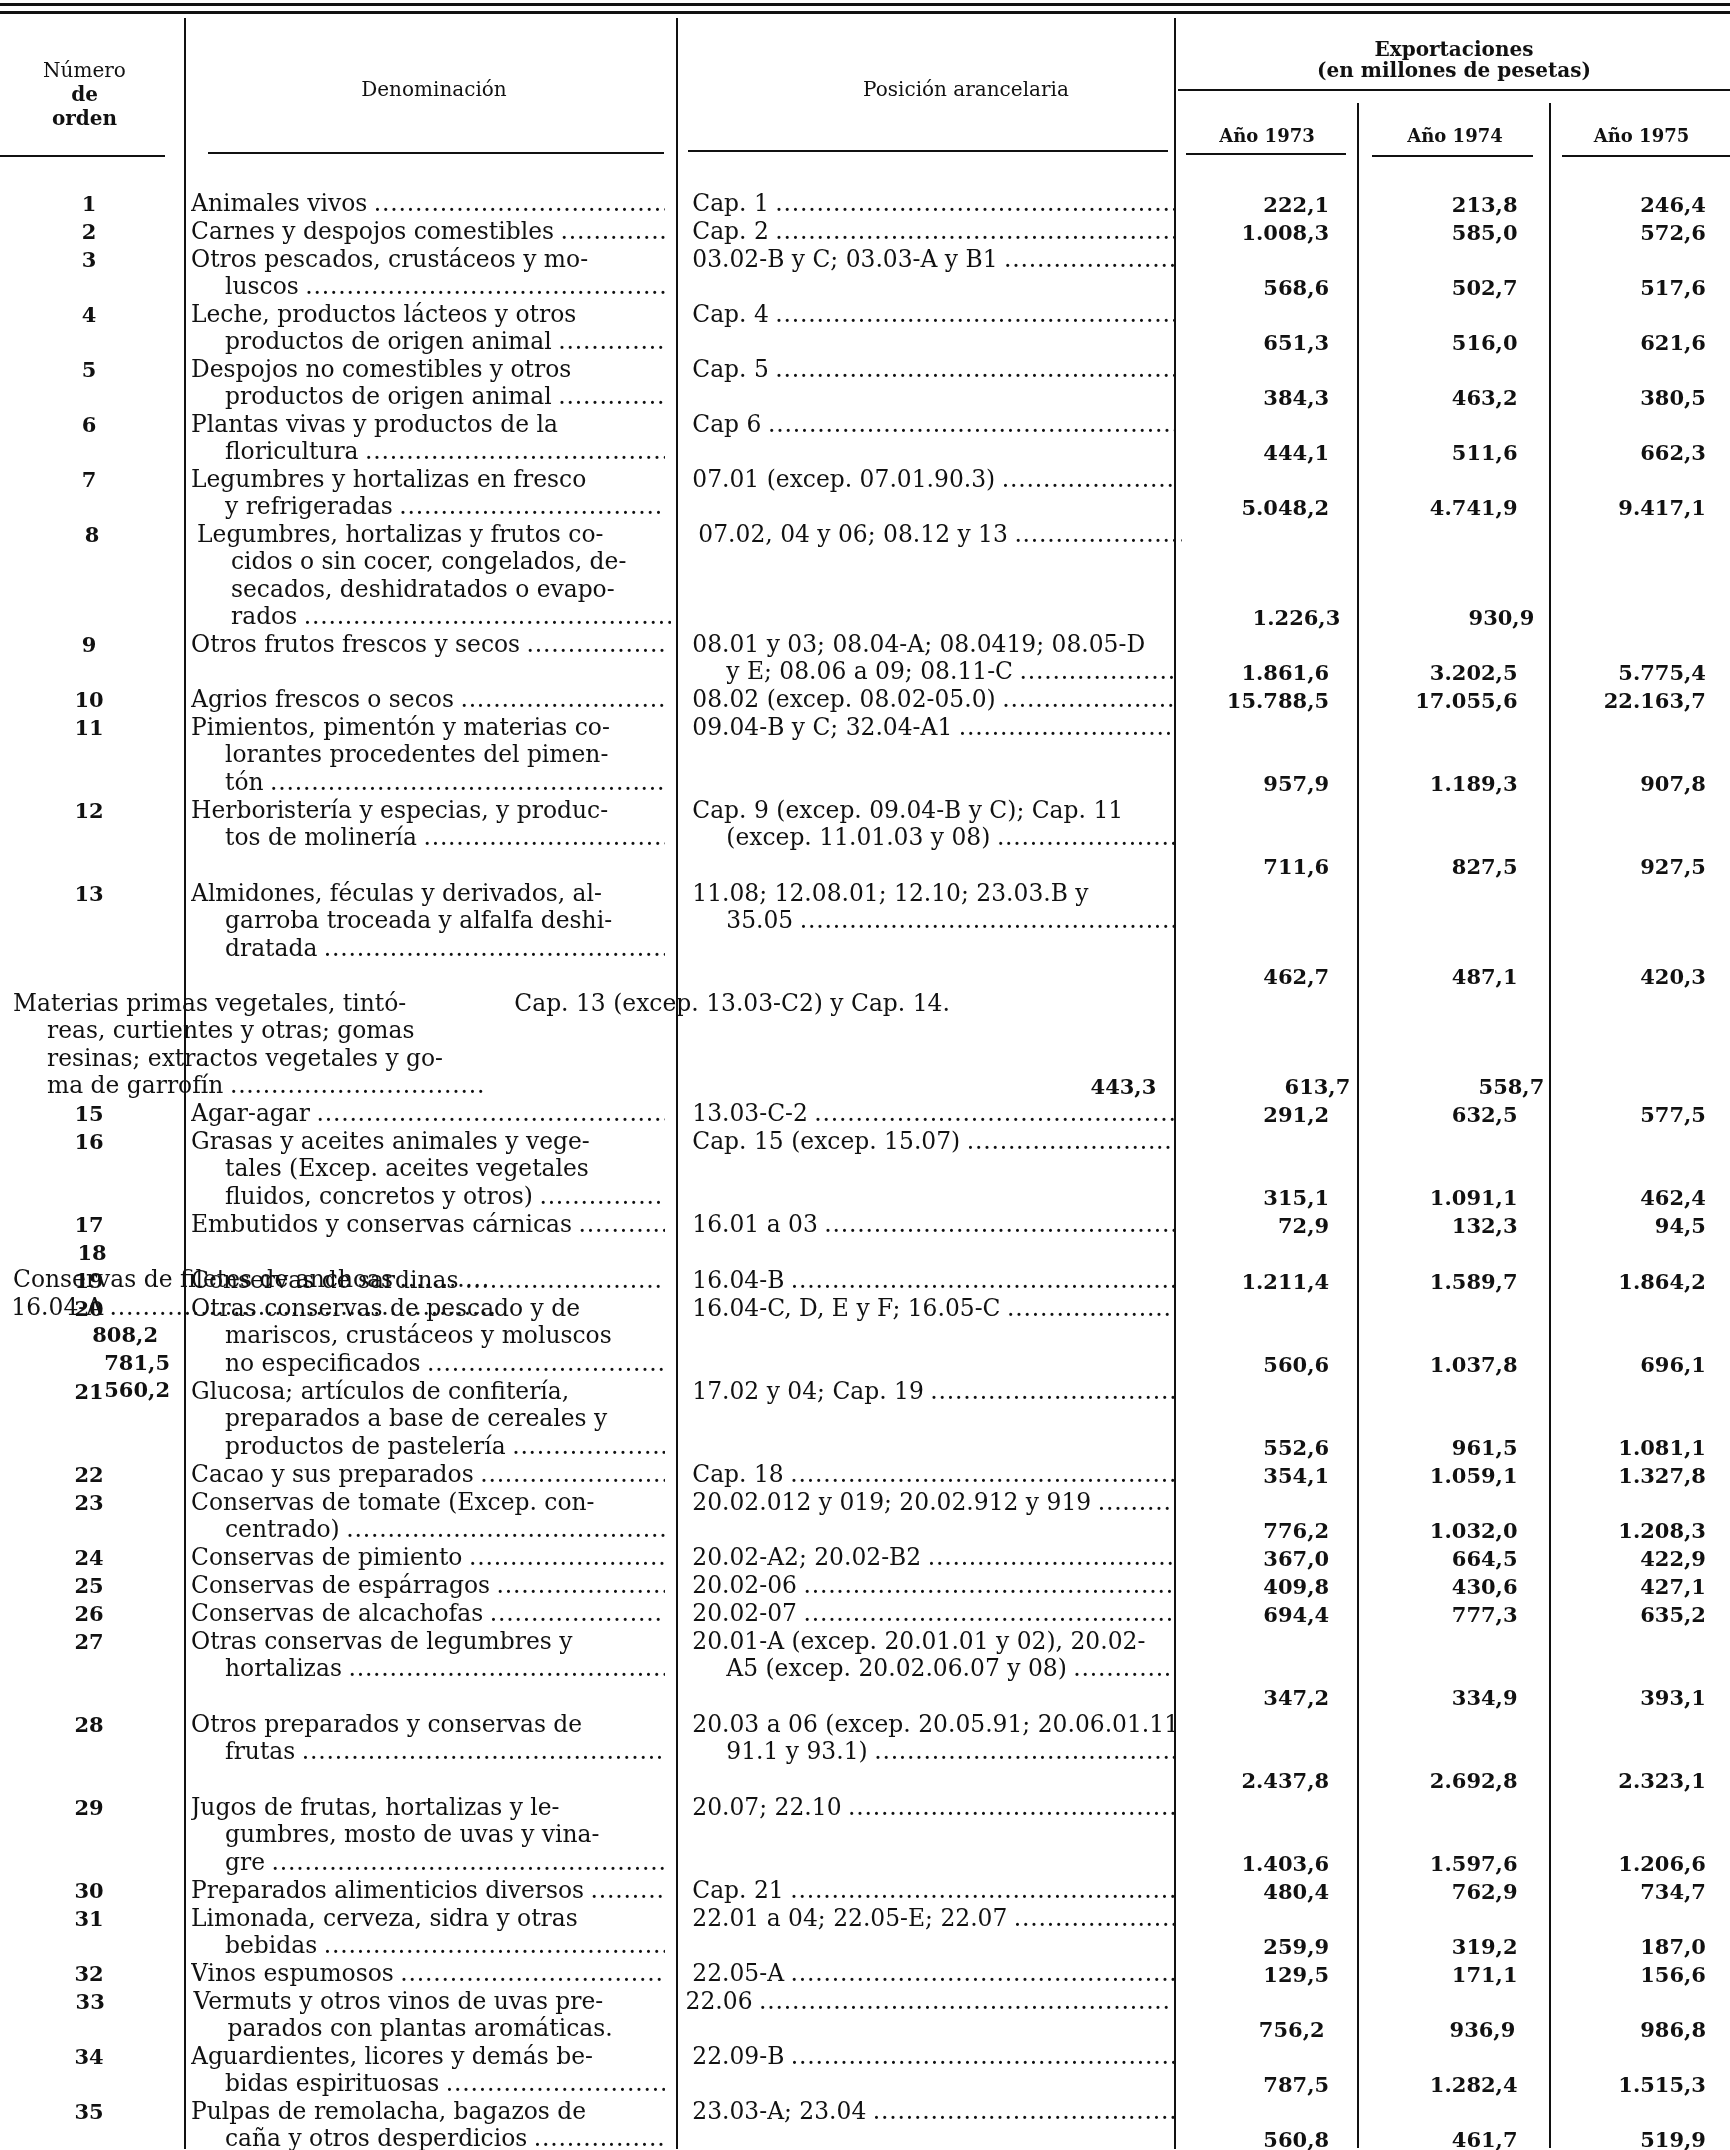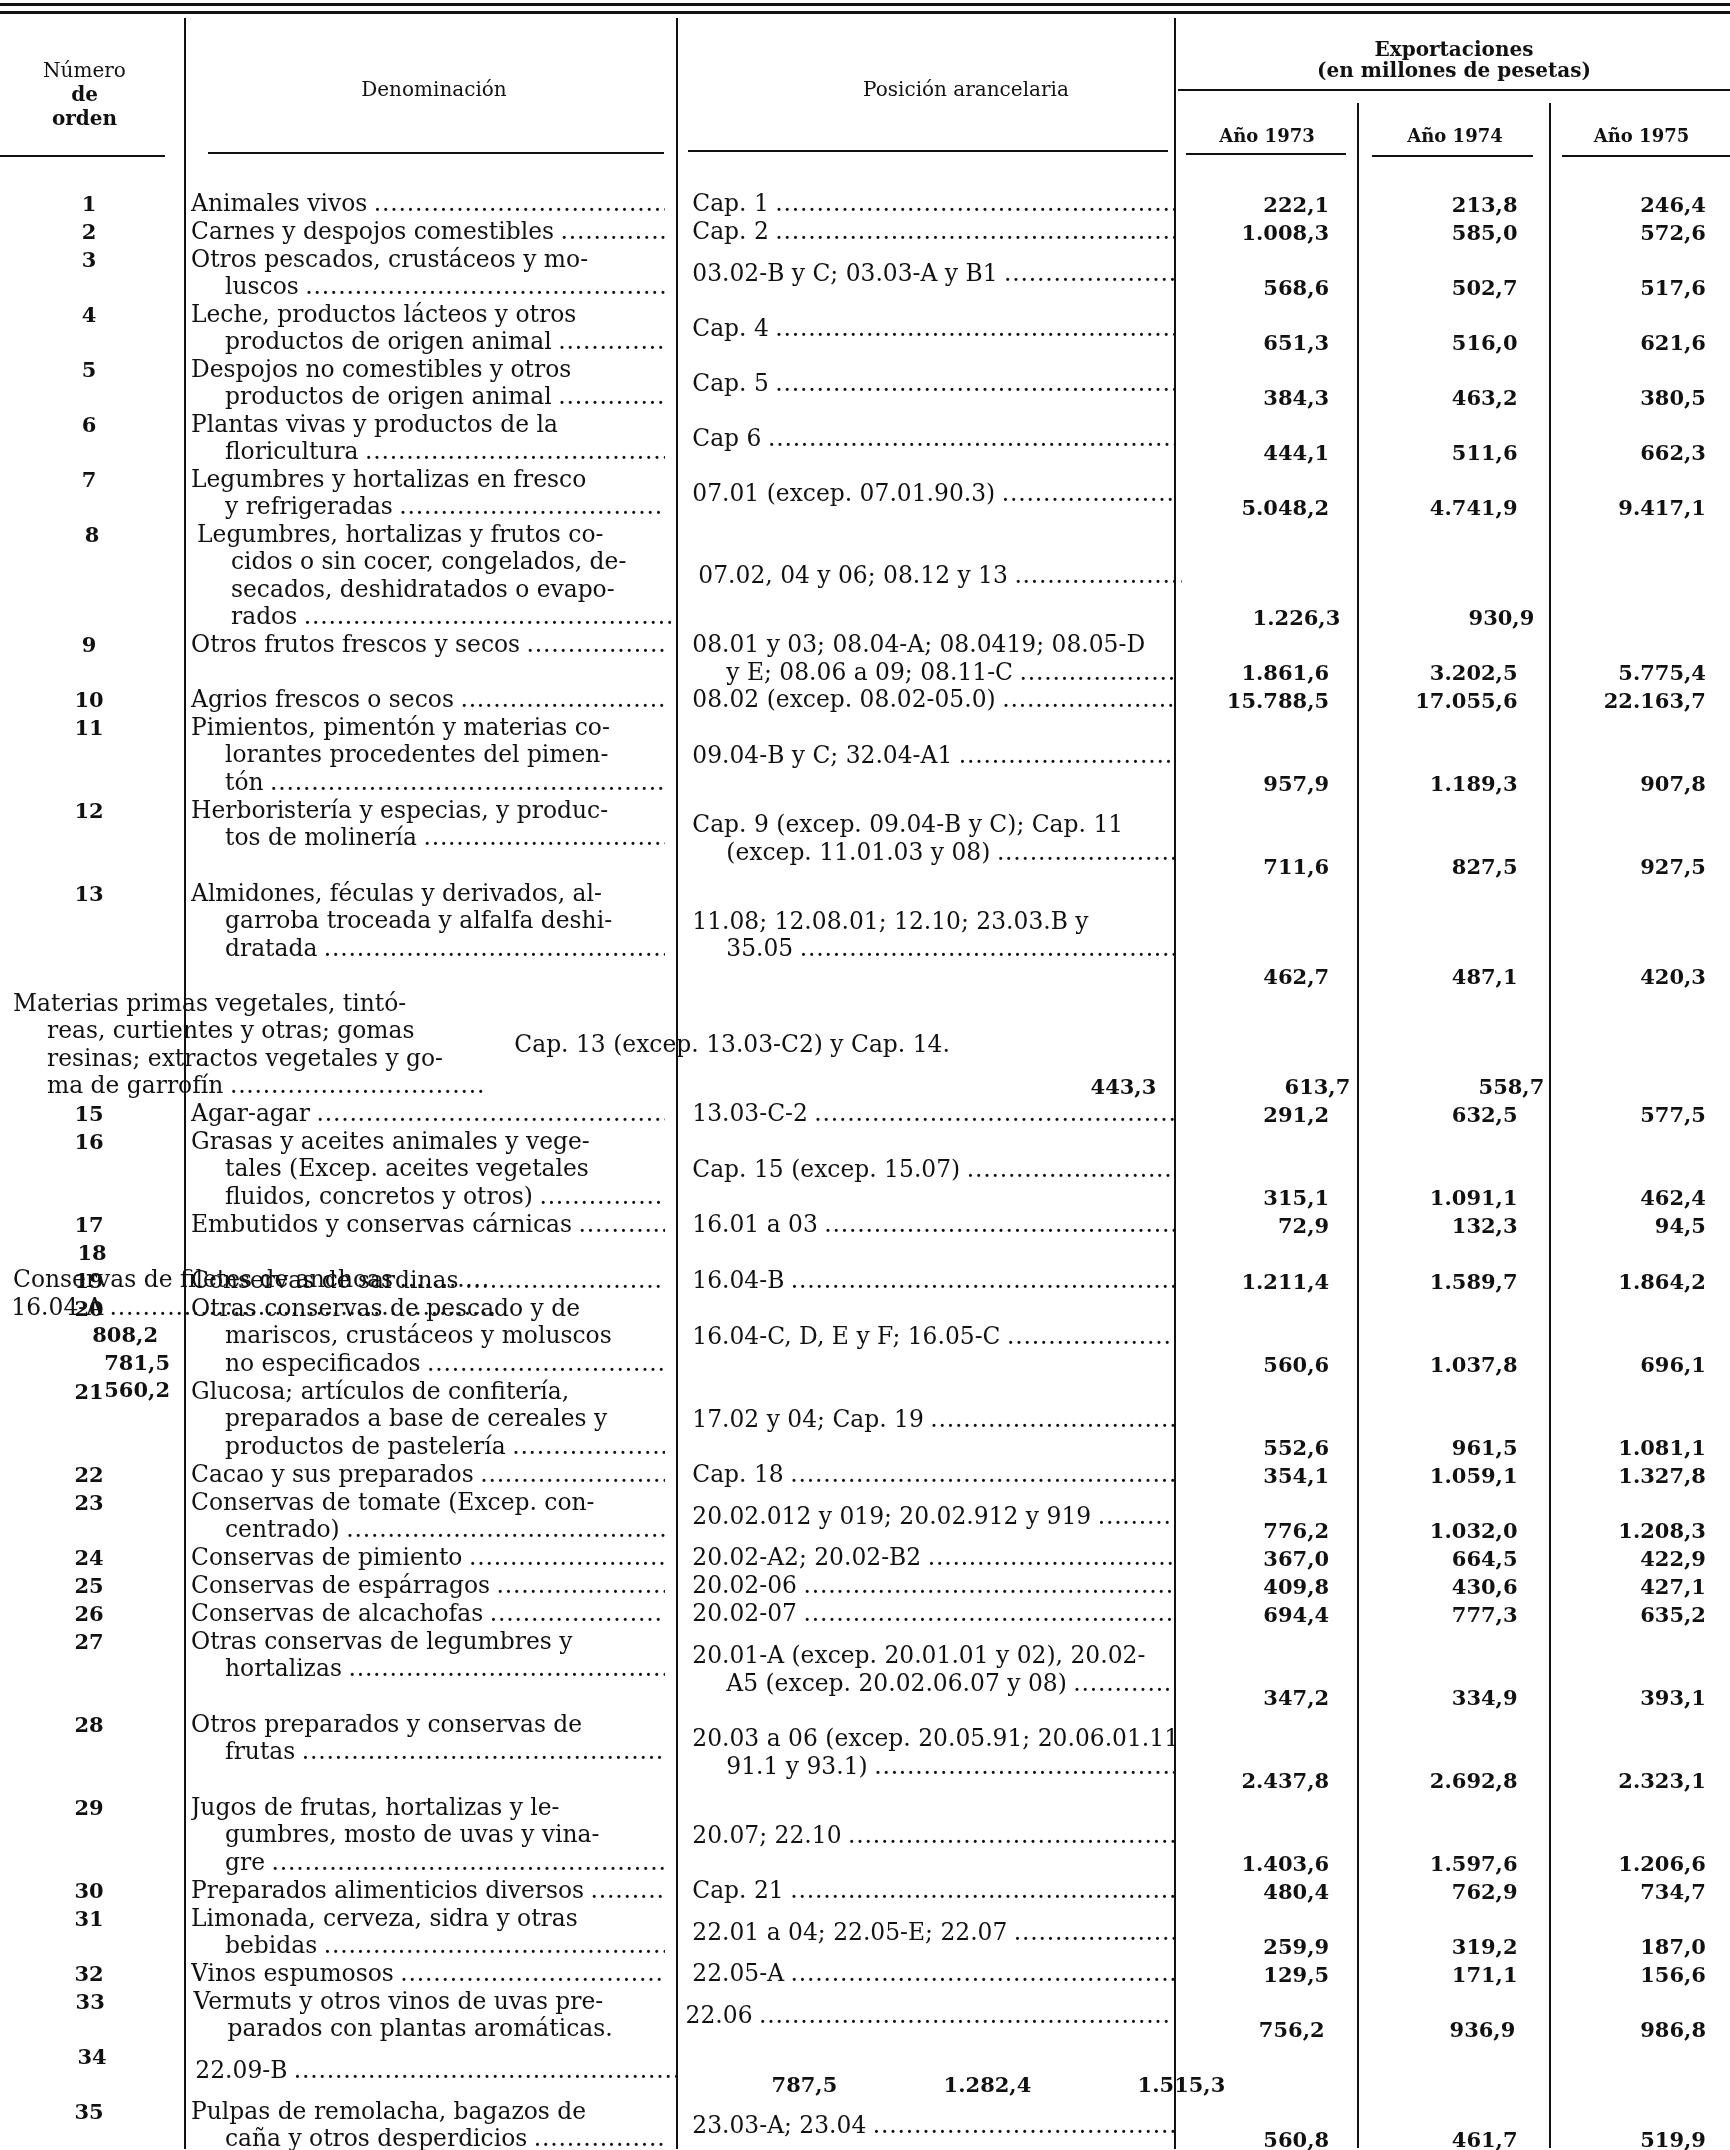--- a/index.html
+++ b/index.html
@@ -15,21 +15,21 @@
   .c-pos { width:484px; padding-left:11.3px; }
   .c-val { text-align:right; font-weight:bold; font-size:21px; display:flex; flex-direction:column; justify-content:flex-end; }
   .v73 { width:182px; padding-right:24px; box-sizing:border-box; }
   .v74 { width:194px; padding-right:24px; box-sizing:border-box; }
   .v75 { width:194px; padding-right:24px; box-sizing:border-box; }
   .line { display:flex; white-space:nowrap; overflow:hidden; }
   .line.indent { padding-left:34px; }
   .line .t { flex:0 0 auto; }
   .line .dots { flex:1 1 auto; overflow:hidden; letter-spacing:0.8px; padding-left:6.5px; }
   .line .dots::after { content:"..................................................................................................................................................................."; }
-  .den-lines, .pos-lines { display:flex; flex-direction:column; justify-content:center; height:100%; }
+  .den-lines, .pos-lines { display:flex; flex-direction:column; justify-content:flex-start; height:100%; }
 </style>
 </head>
 <body>
 
 <div class="rule" style="left:0;top:3.2px;width:1730px;height:3.2px;"></div>
 <div class="rule" style="left:0;top:11.3px;width:1730px;height:2.4px;"></div>
 
 <div class="hdr" style="left:0;top:58px;width:169px;">
   <div>Número</div>
   <div style="font-weight:bold;">de</div>
@@ -1022,20 +1022,29 @@
       </div>
       <div class="c-val v74">
         <span>936,9</span>
       </div>
       <div class="c-val v75">
         <span>986,8</span>
       </div>
     </div>
     <div class="row" style="height: 55px;">
       <div class="c-num">34</div>
+      <div class="c-den">
+        <div class="line">
+          <span class="t">Aguardientes, licores y demás be-</span>
+        </div>
+        <div class="line indent">
+          <span class="t">bidas espirituosas</span>
+          <span class="dots"></span>
+        </div>
+      </div>
       <div class="c-pos">
         <div class="pos-lines">
           <div class="line">
             <span class="t">22.09-B</span>
             <span class="dots"></span>
           </div>
         </div>
       </div>
       <div class="c-val v73">
         <span>787,5</span>

